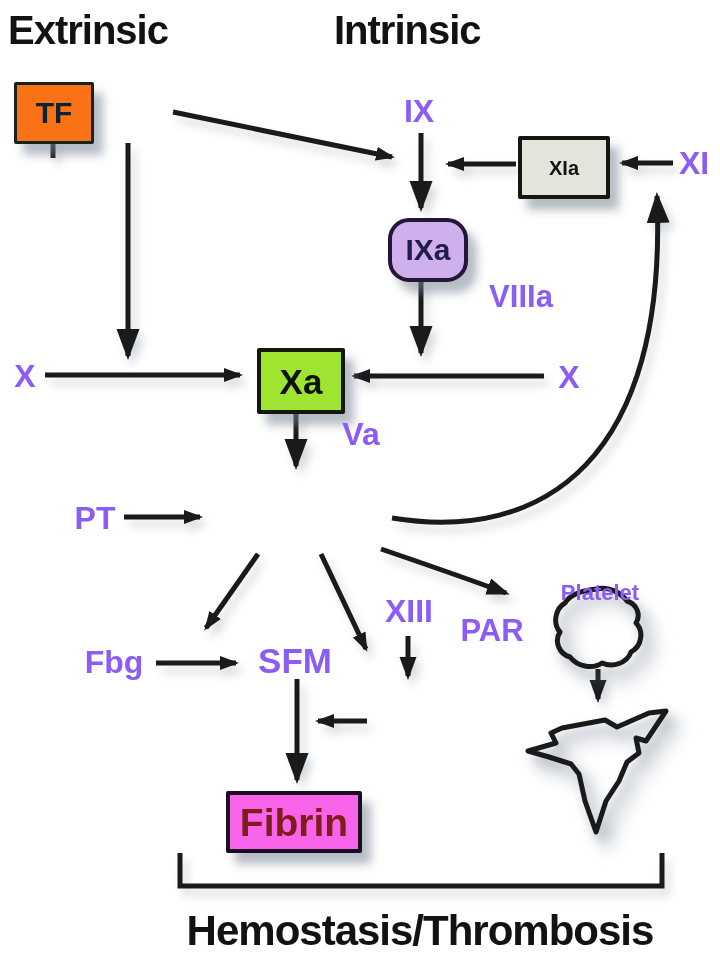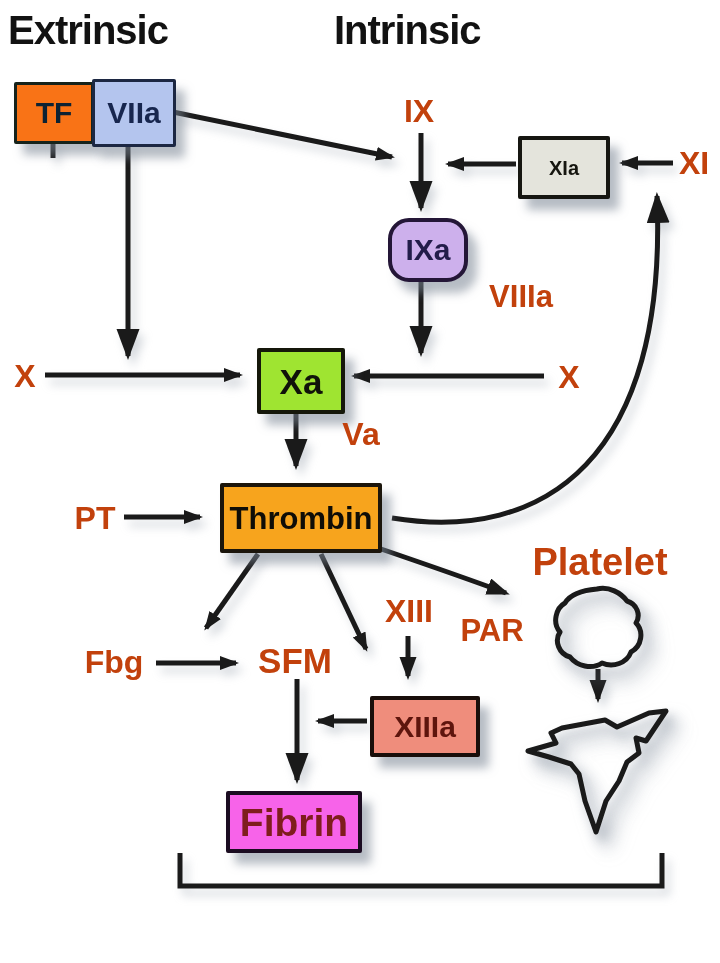--- a/index.html
+++ b/index.html
@@ -5,21 +5,21 @@
   html,body{margin:0;padding:0;background:#fff;}
   #stage{
     position:relative;width:720px;height:963px;background:#ffffff;overflow:hidden;
     font-family:"Liberation Sans","DejaVu Sans",sans-serif;
   }
   .title{
     position:absolute;font-weight:bold;font-size:40px;color:#121212;
     letter-spacing:-1px;white-space:nowrap;
   }
   .lbl{
-    position:absolute;font-weight:bold;font-size:32px;color:#c2410c;
+    position:absolute;font-weight:bold;font-size:32px;color:#8b5cf6;
     transform:translate(-50%,-50%);white-space:nowrap;line-height:1;
   }
   .node{
     position:absolute;display:flex;align-items:center;justify-content:center;
     font-weight:bold;border:4px solid #141414;border-radius:2px;
     box-shadow:9px 11px 10px rgba(122,133,148,0.55);
     white-space:nowrap;line-height:1;
   }
   .node-tf      {left:14px; top:82px; width:74px; height:56px; font-size:30px; border-width:3px; background:#f97316; color:#0d2233; border-color:#16231b;}
   .node-viia    {left:92px; top:79px; width:78px; height:62px; font-size:30px; border-width:3px; background:#b4c5ee; color:#17264e; border-color:#1c2742;}
@@ -83,35 +83,33 @@
     <path d="M180,853 V886 H662 V853"></path>
 
     <path class="redshape" d="M597,589 C609,586 621,593 627,601 C637,604 641,615 636,623 C644,631 642,646 631,652 C627,663 613,668 602,663 C592,670 577,666 570,657 C559,654 554,641 560,632 C552,623 556,608 565,603 C571,593 585,590 597,589 Z"></path>
     <path class="redshape" d="M528,751 L556,743 L551,733 L562,728 L605,720 L617,727 L649,713 L666,711 L646,741 L636,738 L639,753 L627,762 L619,781 L606,801 L596,832 L585,801 L579,774 L571,764 L549,757 Z"></path>
   </svg>
 
   <div class="title" style="left:8px;top:8px;">Extrinsic</div>
   <div class="title" style="left:334px;top:8px;">Intrinsic</div>
 
   <div class="node node-tf">TF</div>
-  <div class="node node-viia">VIIa</div>
   <div class="node node-xia">XIa</div>
   <div class="node node-ixa">IXa</div>
   <div class="node node-xa">Xa</div>
-  <div class="node node-thrombin">Thrombin</div>
-  <div class="node node-xiiia">XIIIa</div>
   <div class="node node-fibrin">Fibrin</div>
 
   <div class="lbl" style="left:419px;top:111px;">IX</div>
   <div class="lbl" style="left:694px;top:163px;">XI</div>
   <div class="lbl" style="left:25px;top:376px;">X</div>
   <div class="lbl" style="left:569px;top:377px;">X</div>
   <div class="lbl" style="left:489px;top:296px;font-size:31px;margin-left:32px;">VIIIa</div>
   <div class="lbl" style="left:361px;top:434px;">Va</div>
   <div class="lbl" style="left:95px;top:518px;">PT</div>
   <div class="lbl" style="left:114px;top:662px;">Fbg</div>
   <div class="lbl" style="left:295px;top:660px;font-size:35px;">SFM</div>
   <div class="lbl" style="left:409px;top:611px;">XIII</div>
   <div class="lbl" style="left:492px;top:630px;font-size:31px;">PAR</div>
-  <div class="lbl" style="left:600px;top:562px;font-size:38px;">Platelet</div>
+  <div class="lbl" style="left:600px;top:593px;font-size:22px;">Platelet</div>
 
+  <div class="caption">Hemostasis/Thrombosis</div>
 
 </div>
 
 </body></html>

